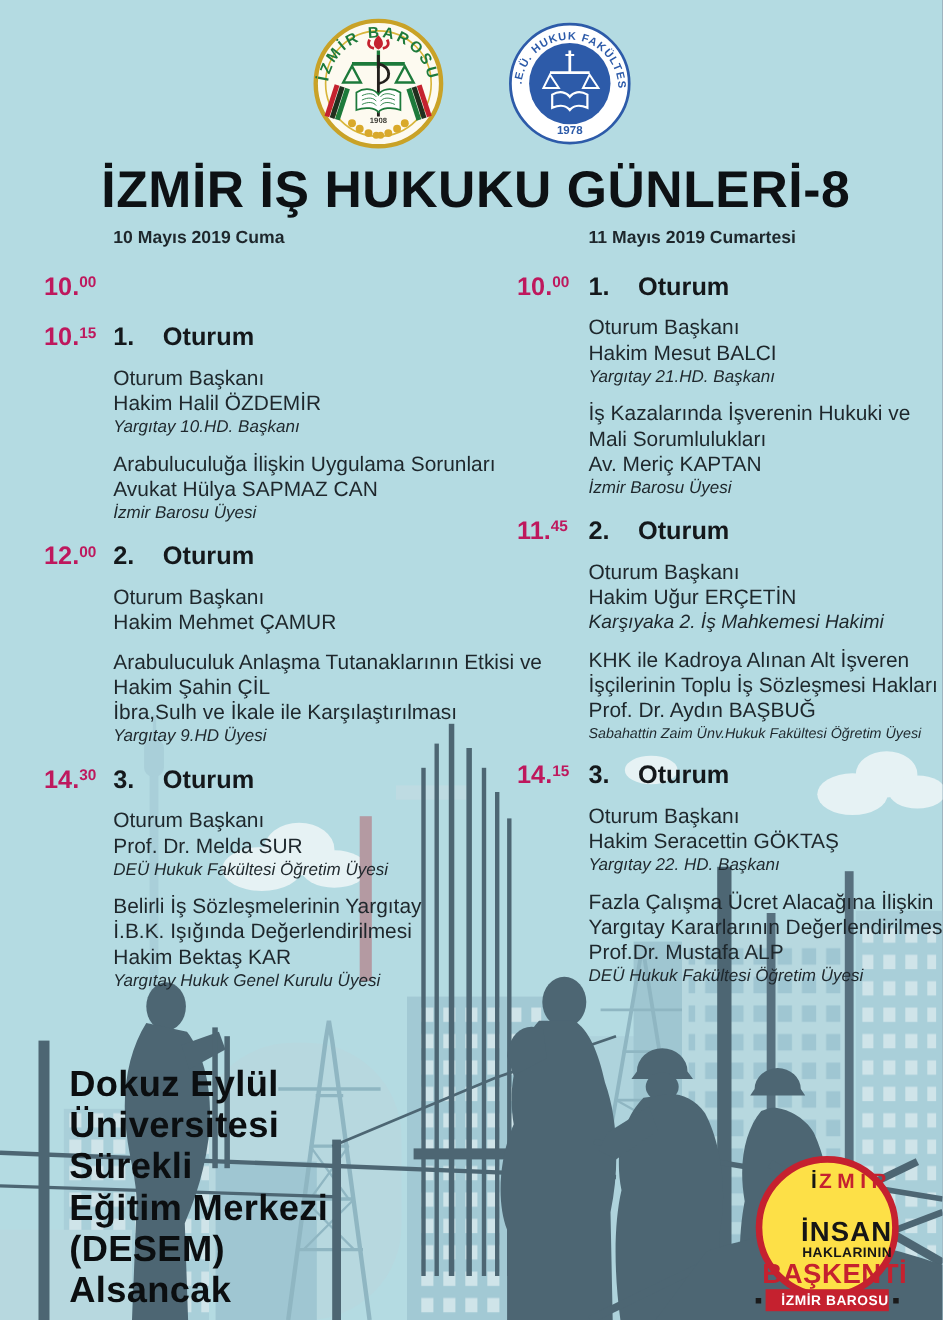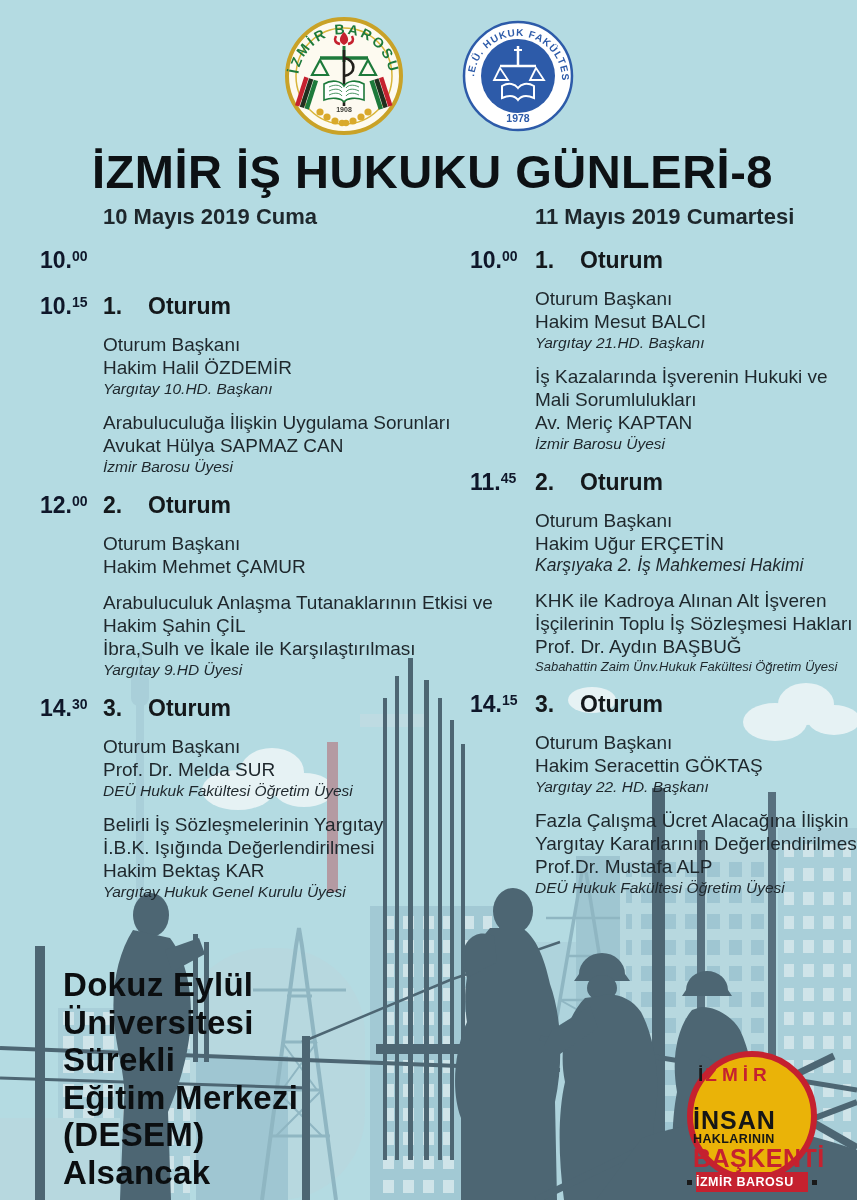--- a/index.html
+++ b/index.html
@@ -8,43 +8,43 @@
   .bg{position:absolute;left:0;top:0;width:857px;height:1200px;z-index:0;}
 
   .logos{position:absolute;top:16px;left:0;width:100%;display:flex;justify-content:center;
          align-items:flex-start;gap:58px;z-index:2;}
   .title{position:absolute;top:140px;left:0;width:100%;text-align:center;margin:4px;
          font-size:47px;font-weight:bold;letter-spacing:.5px;color:#0d1114;z-index:2;}
 
   .col{position:absolute;top:203px;z-index:2;}
   .col-left{left:40px;width:430px;}
   .col-right{left:470px;width:390px;}
-  .col-header{font-weight:bold;font-size:22px;line-height:28px;padding-left:63px;margin:0;}
+  .col-header{font-weight:bold;font-size:16px;line-height:28px;padding-left:63px;margin:0;}
   .col-right .col-header{padding-left:65px;}
 
   .session{display:flex;margin-top:15px;}
-  .time{flex:none;width:63px;font-weight:bold;font-size:23px;line-height:28px;color:#0f172a;}
+  .time{flex:none;width:63px;font-weight:bold;font-size:23px;line-height:28px;color:#be185d;}
   .col-right .time{width:65px;}
   .time .min{font-size:14px;position:relative;top:-7px;}
   .sbody{flex:1;min-width:0;}
   .heading{margin:0;font-size:23px;line-height:28px;font-weight:bold;color:#14181b;}
   .heading .num{display:inline-block;width:45px;}
   .heading .num:empty{display:none;}
   .block{margin-top:13px;}
   .line{margin:0;font-size:19px;line-height:23px;white-space:nowrap;}
   .credit{margin:0;font-style:italic;font-size:15.5px;line-height:19px;white-space:nowrap;}
   .credit--lg{font-size:17.5px;line-height:21px;}
   .credit--sm{font-size:13px;line-height:17px;}
 
   .venue{position:absolute;left:63px;top:966px;z-index:3;margin:0;
          font-weight:bold;font-size:33px;line-height:37.5px;color:#0b0e10;letter-spacing:.3px;}
 
   .badge{position:absolute;left:687px;top:1051px;width:130px;height:130px;border-radius:50%;
-         background:#eab308;border:6px solid #c5212f;box-sizing:border-box;z-index:4;
-         text-align:left;font-weight:bold;}
+         background:#fde047;border:6px solid #c5212f;box-sizing:border-box;z-index:4;
+         text-align:right;font-weight:bold;}
   .badge-l1{margin-top:8px;font-size:19px;line-height:19px;letter-spacing:5px;color:#c5212f;padding-left:5px;}
   .badge-l1::first-letter{color:#161616;letter-spacing:2px;}
   .badge-l2{font-size:25px;line-height:23px;color:#161616;letter-spacing:1px;margin-top:25px;}
   .badge-l3{font-size:12.5px;line-height:15px;color:#161616;letter-spacing:.4px;}
   .badge-l4{font-size:25px;line-height:22px;color:#c5212f;letter-spacing:.5px;}
   .badge-banner{position:relative;margin:3px auto 0;width:112px;background:#c5212f;color:#fff;
                 font-size:12.5px;line-height:20px;letter-spacing:.5px;font-weight:bold;}
   .badge-banner::before,.badge-banner::after{content:"";position:absolute;top:8px;width:5px;height:5px;background:#1a1a1a;}
   .badge-banner::before{left:-9px;}
   .badge-banner::after{right:-9px;}

